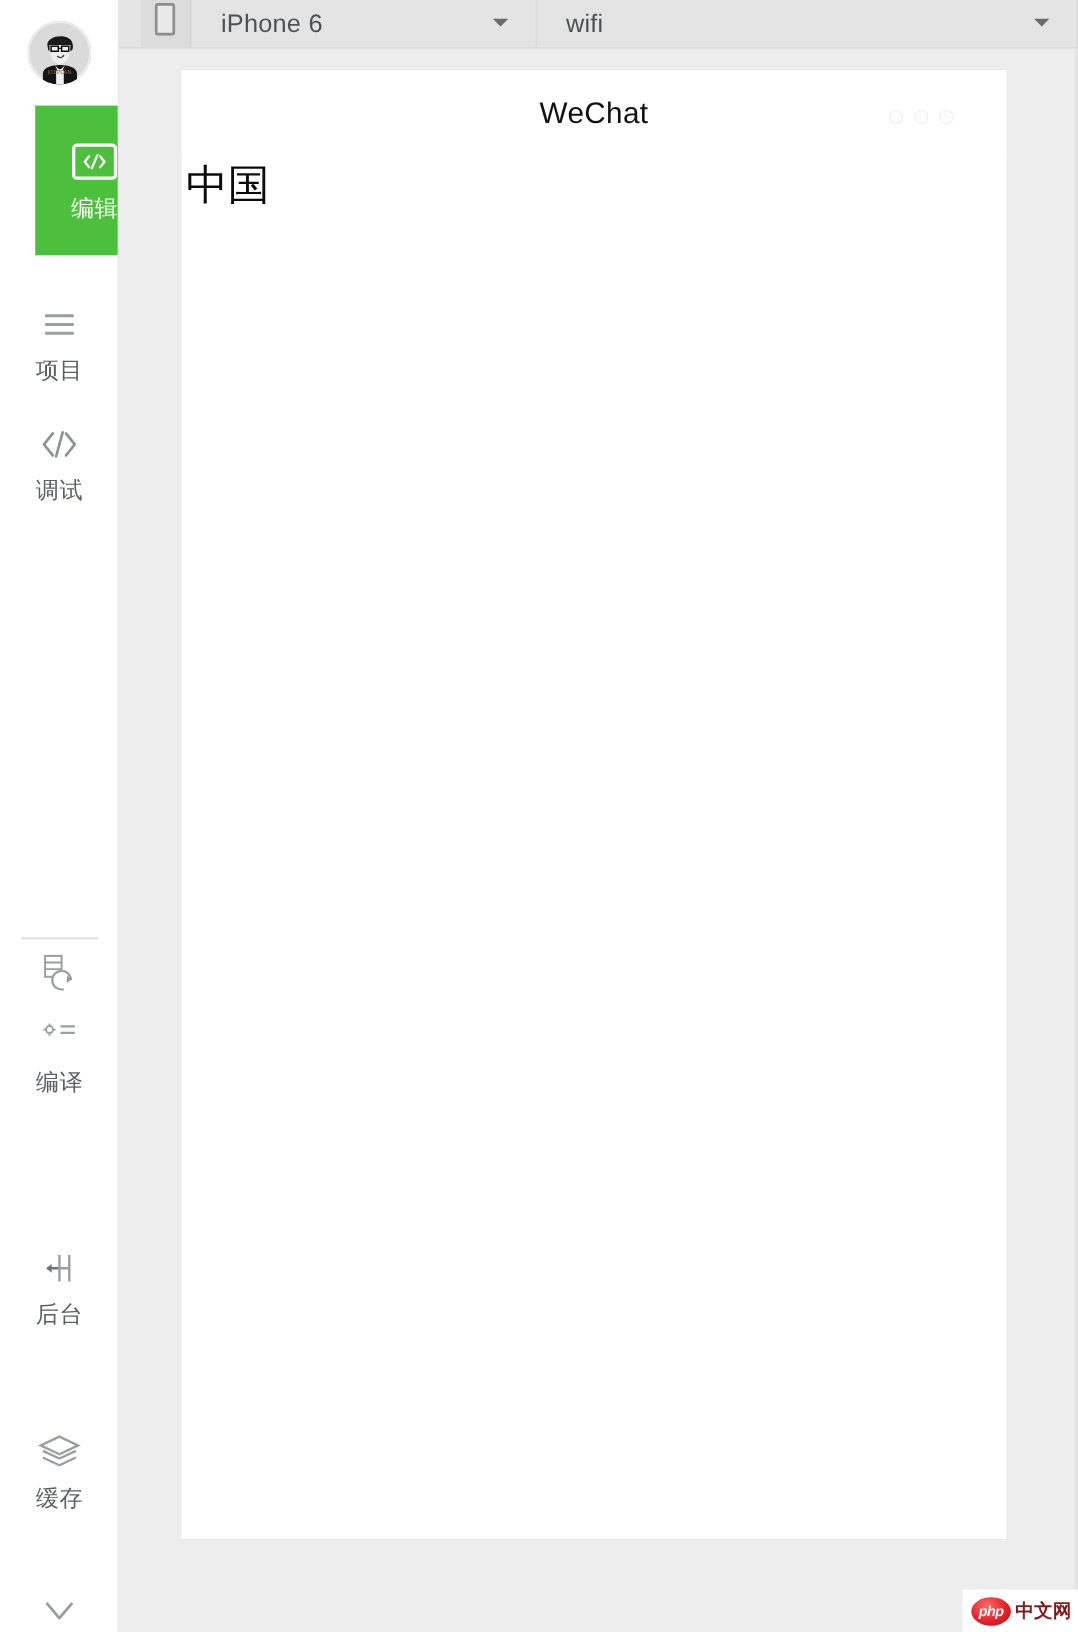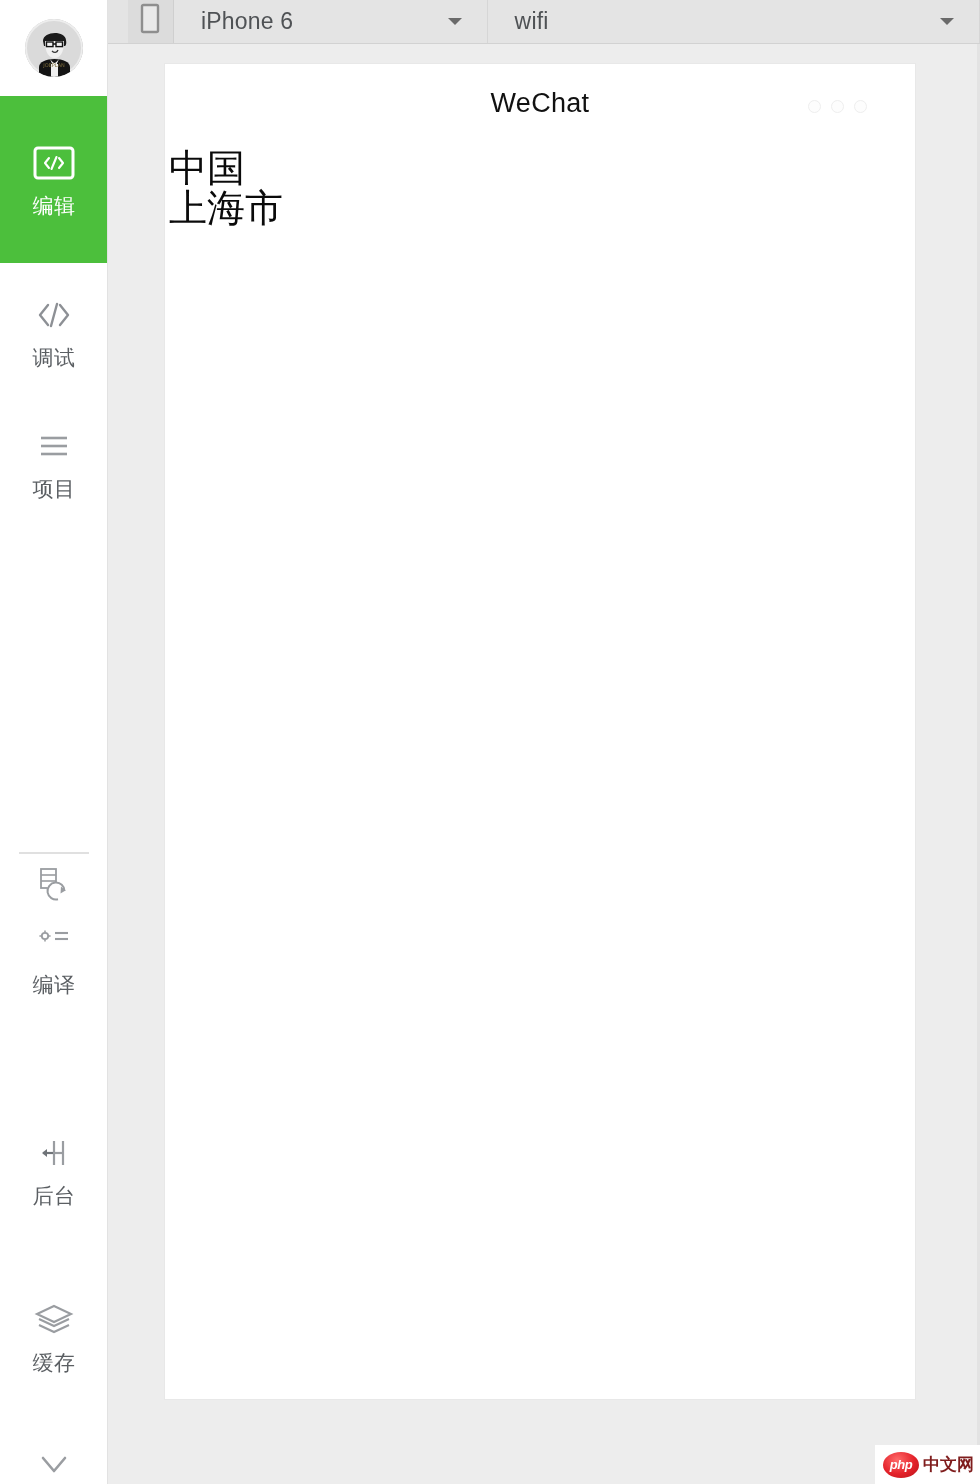--- a/index.html
+++ b/index.html
@@ -71,21 +71,21 @@
     line-height: 26px;
     margin-top: 8px;
     color: #5b5f63;
     letter-spacing: 0.5px;
   }
   .nav-item.active {
     background: #4cbf3c;
   }
   .nav-item.active .lbl { color: #ffffff; }
 
-  .nav-edit   { height: 167px; }
+  .nav-edit   { height: 136px; margin-left: 32px; }
   .nav-debug  { height: 120px; padding-top: 18px; }
   .nav-proj   { height: 120px; padding-top: 40px; }
 
   .divider {
     width: 70px;
     height: 2px;
     background: #e0e0e0;
     margin: 0 auto;
     position: absolute;
     left: 19px;
@@ -293,40 +293,40 @@
         <svg width="44" height="36" viewBox="0 0 44 36">
           <rect x="3" y="3" width="38" height="30" rx="3" ry="3" fill="none" stroke="#ffffff" stroke-width="3"></rect>
           <path d="M17 13 L13 18 L17 23" fill="none" stroke="#ffffff" stroke-width="2.1" stroke-linecap="round" stroke-linejoin="round"></path>
           <path d="M27 13 L31 18 L27 23" fill="none" stroke="#ffffff" stroke-width="2.1" stroke-linecap="round" stroke-linejoin="round"></path>
           <line x1="24.5" y1="12" x2="19.5" y2="24" stroke="#ffffff" stroke-width="2.1" stroke-linecap="round"></line>
         </svg>
       </span>
       <span class="lbl">编辑</span>
     </div>
 
+    <div class="nav-item nav-proj">
+      <span class="ico">
+        <svg width="44" height="30" viewBox="0 0 44 30">
+          <line x1="9" y1="7" x2="35" y2="7" stroke="#9a9da1" stroke-width="2.6" stroke-linecap="butt"></line>
+          <line x1="9" y1="15" x2="35" y2="15" stroke="#9a9da1" stroke-width="2.6" stroke-linecap="butt"></line>
+          <line x1="9" y1="23" x2="35" y2="23" stroke="#9a9da1" stroke-width="2.6" stroke-linecap="butt"></line>
+        </svg>
+      </span>
+      <span class="lbl">项目</span>
+    </div>
+
     <div class="nav-item nav-debug">
       <span class="ico">
         <svg width="44" height="32" viewBox="0 0 44 32">
           <path d="M16 6 L8 16 L16 26" fill="none" stroke="#8d9095" stroke-width="2.4" stroke-linecap="round" stroke-linejoin="round"></path>
           <path d="M28 6 L36 16 L28 26" fill="none" stroke="#8d9095" stroke-width="2.4" stroke-linecap="round" stroke-linejoin="round"></path>
           <line x1="25" y1="5" x2="19" y2="27" stroke="#8d9095" stroke-width="2.4" stroke-linecap="round"></line>
         </svg>
       </span>
       <span class="lbl">调试</span>
-    </div>
-
-    <div class="nav-item nav-proj">
-      <span class="ico">
-        <svg width="44" height="30" viewBox="0 0 44 30">
-          <line x1="9" y1="7" x2="35" y2="7" stroke="#9a9da1" stroke-width="2.6" stroke-linecap="butt"></line>
-          <line x1="9" y1="15" x2="35" y2="15" stroke="#9a9da1" stroke-width="2.6" stroke-linecap="butt"></line>
-          <line x1="9" y1="23" x2="35" y2="23" stroke="#9a9da1" stroke-width="2.6" stroke-linecap="butt"></line>
-        </svg>
-      </span>
-      <span class="lbl">项目</span>
     </div>
 
     <div class="divider"></div>
 
     <div class="nav-item nav-compile">
       <span class="ico">
         <svg width="52" height="44" viewBox="0 0 52 44">
           <rect x="13" y="5" width="15" height="19" fill="none" stroke="#9a9da1" stroke-width="1.8"></rect>
           <line x1="13" y1="11" x2="28" y2="11" stroke="#9a9da1" stroke-width="1.6"></line>
           <line x1="13" y1="17" x2="28" y2="17" stroke="#9a9da1" stroke-width="1.6"></line>
@@ -423,21 +423,20 @@
         <span class="sim-title">WeChat</span>
         <span class="sim-dots">
           <i></i>
           <i></i>
           <i></i>
         </span>
       </div>
 
       <div class="sim-body">
         <div class="sim-line">中国</div>
-        <div class="sim-line">上海市</div>
       </div>
     </div>
 
     <div class="watermark">
       <span class="wm-php">php</span>
       <span class="wm-txt">中文网</span>
     </div>
   </div>
 </div>
 

